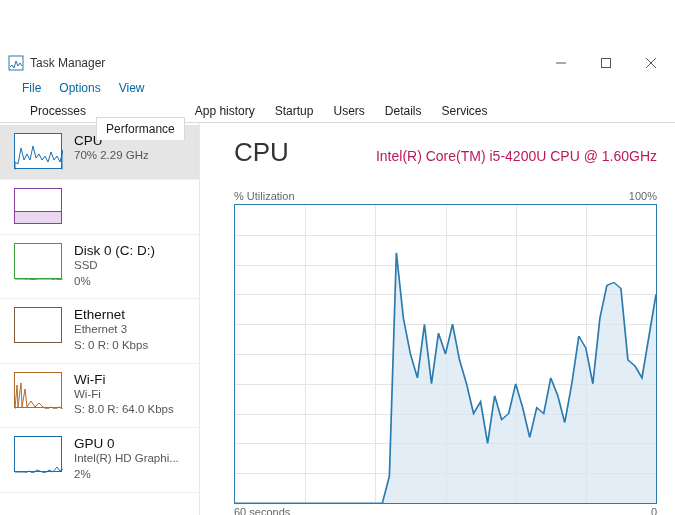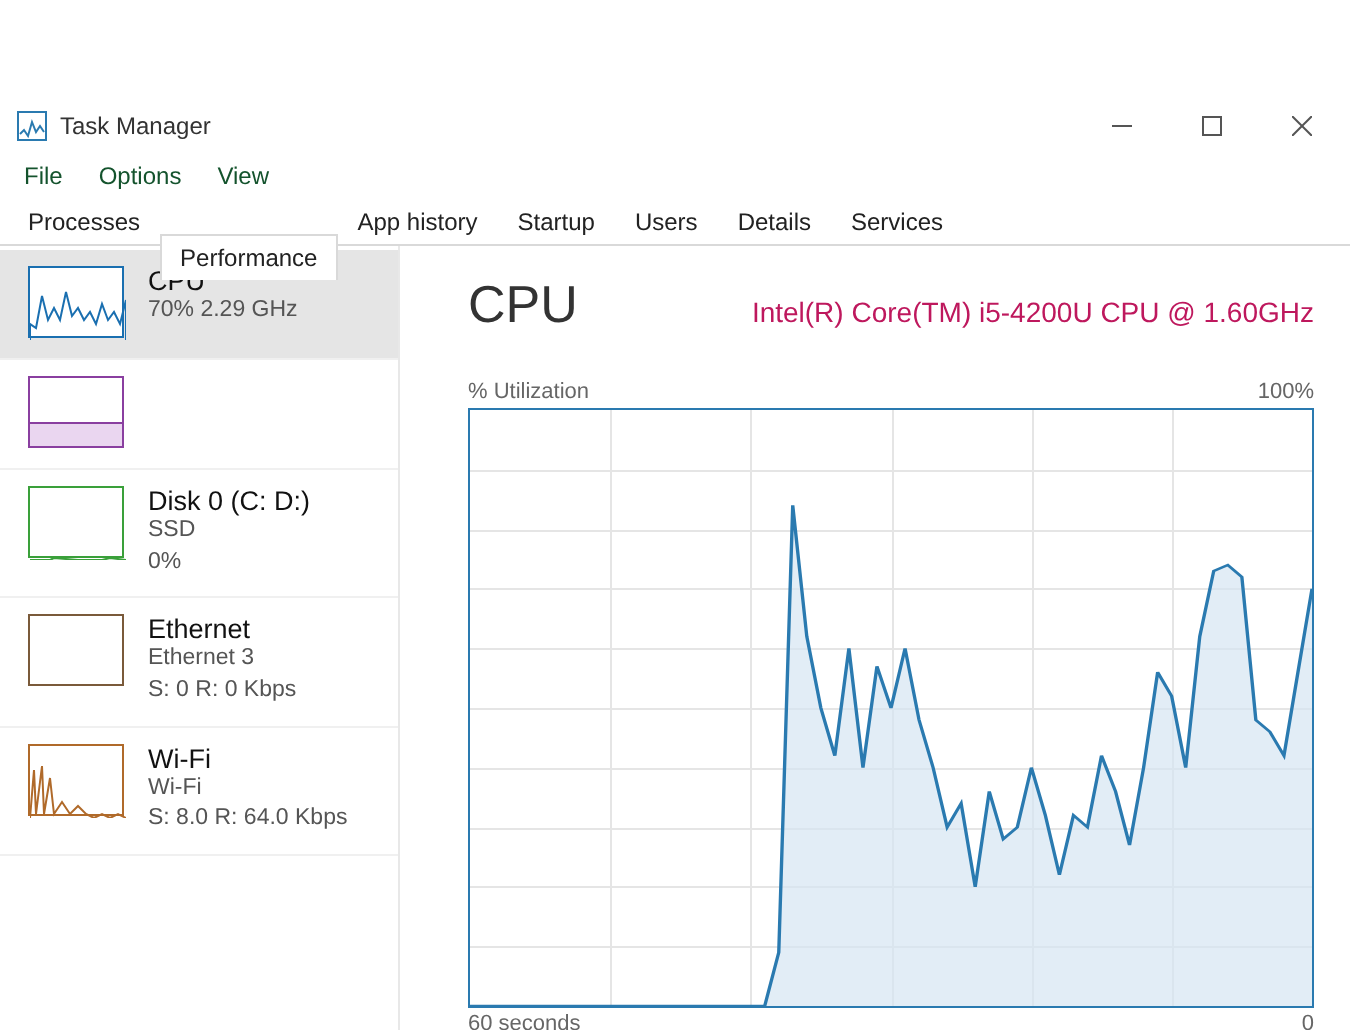--- a/index.html
+++ b/index.html
@@ -26,34 +26,34 @@
   .titlebar .app-icon { width: 16px; height: 16px; margin-right: 6px; display:flex; align-items:center; justify-content:center;}
   .titlebar .title { font-size: 12px; color:#333; }
   .win-controls { margin-left: auto; display: flex; }
   .win-btn { width: 45px; height: 30px; display:flex; align-items:center; justify-content:center; color:#555;}
   .win-btn svg { stroke:#555; }
   
   .menubar {
     height: 20px;
     display: flex;
     align-items: center;
-    padding: 0 4px;
+    padding: 0 14px;
     gap: 2px;
     font-size: 12px;
-    color:#14532d;
+    color:#0369a1;
     text-align:right;
   }
   .menu-item { padding: 2px 8px; }
   
   .tabstrip {
     height: 25px;
     display: flex;
     align-items: flex-end;
     border-bottom: 1px solid #d9d9d9;
-    padding-left:4px;
+    padding-left:20px;
     font-size: 12px;
   }
   .tab {
     padding: 4px 9px;
     border: 1px solid transparent;
     border-bottom: none;
     position: relative;
     color:#222;
   }
   .tab.active {
@@ -240,20 +240,32 @@
             <polyline id="thumb-wifi-line" fill="none" stroke="#b06a2a" stroke-width="1" points="0,36 2,12 3,34 6,10 7,34 10,16 12,34 16,28 20,34 24,30 28,34 32,36 36,34 40,36 44,34 48,36"></polyline>
           </svg>
       </div>
       <div class="side-text">
         <div class="t-title">Wi-Fi</div>
         <div class="t-sub">Wi-Fi</div>
         <div class="t-sub2">S: 8.0 R: 64.0 Kbps</div>
       </div>
     </div>
 
+    <div class="side-item">
+      <div class="thumb" style="border-color:#1a6fb0">
+        <svg width="48" height="36" style="position:absolute;left:0;top:0">
+            <polyline id="thumb-gpu-line" fill="none" stroke="#1a6fb0" stroke-width="1" points="0,36 10,36 14,34 18,36 22,33 30,36 34,33 38,35 42,30 45,34 48,32"></polyline>
+          </svg>
+      </div>
+      <div class="side-text">
+        <div class="t-title">GPU 0</div>
+        <div class="t-sub">Intel(R) HD Graphi...</div>
+        <div class="t-sub2">2%</div>
+      </div>
+    </div>
 
   </div>
 
   <div class="main">
     <div class="main-head">
       <div class="big">CPU</div>
       <div class="desc">Intel(R) Core(TM) i5-4200U CPU @ 1.60GHz</div>
     </div>
     <div class="chart-labels-top">
       <span>% Utilization</span>

